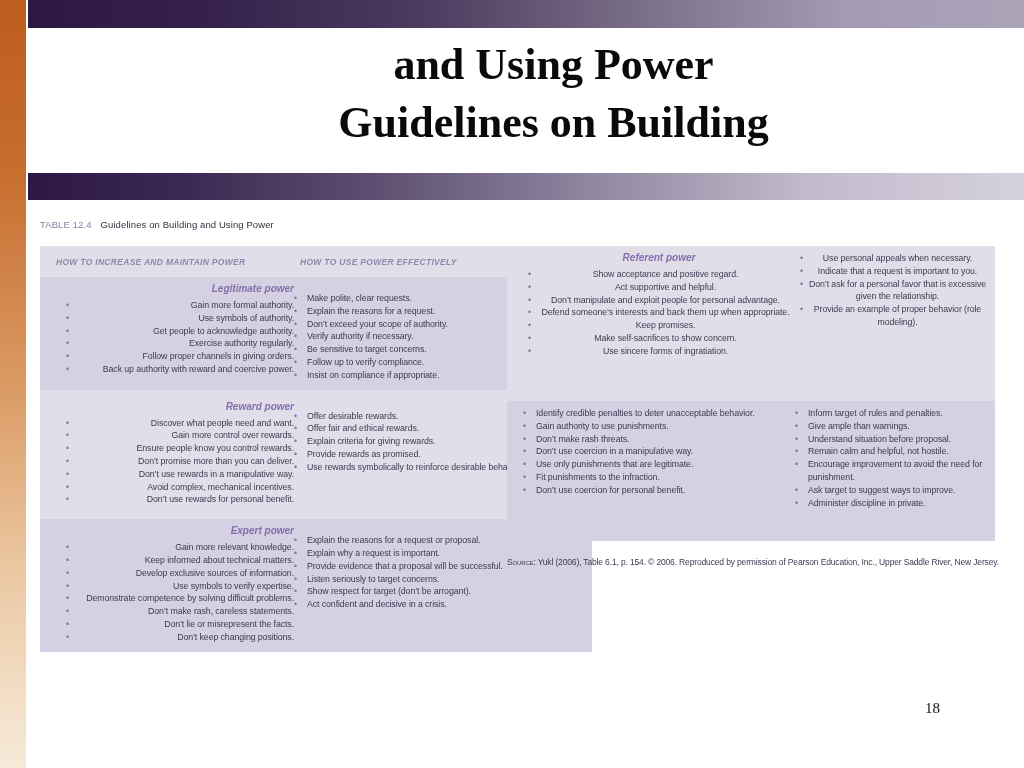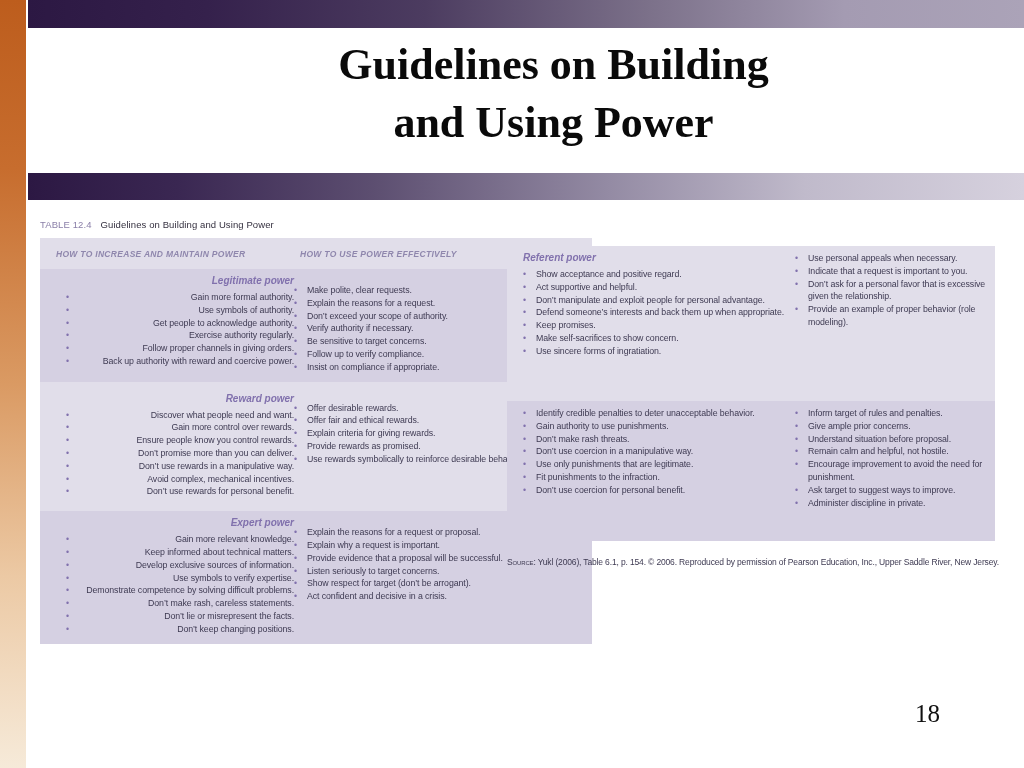--- a/index.html
+++ b/index.html
@@ -31,39 +31,39 @@
   }
   
   .table-caption {
     position:absolute; left:40px; top:219px;
     font-size:9.5px; font-weight:normal; letter-spacing:0.1px;
   }
   .tbl-label { color:#8a7fa8; margin-right:9px; }
   .tbl-title { color:#34303f; }
   
   .panel { position:absolute; background:#e1deea; }
-  .left-panel  { left:40px;  top:238px; width:552px; }
+  .left-panel  { left:40px;  top:246px; width:552px; }
   .right-panel { left:507px; top:246px; width:488px; }
   .col-headers { display:flex; height:31px; align-items:center; padding-left:16px; }
   .col-h {
     font-size:8.5px; font-style:italic; font-weight:bold;
     color:#8f87ad; letter-spacing:0.3px;
   }
   .col-h1 { width:244px; }
   .col-h2 { flex:1; }
   
   .section { display:flex; padding:6px 6px 8px 16px; }
   .sec-dark  { background:#d5d0e2; }
   .sec-light { background:transparent; }
   .gap-above { margin-top:5px; }
   .lp .col1 { width:238px; flex-shrink:0;text-align:right; }
   .lp .col2 { flex:1; padding-top:9px; }
   .rp .col1 { width:272px; flex-shrink:0; }
   .rp .col2 { flex:1; padding-top:0; padding-right:2px; }
-  .sec-referent { min-height:150px; box-sizing:border-box; }
+  .sec-referent { min-height:150px; box-sizing:border-box;text-align:center; }
   .sec-coercive { min-height:140px; box-sizing:border-box; }
   .sec-title {
     font-size:10px; font-style:italic; font-weight:bold;
     color:#8171ad; margin-bottom:4px; line-height:12px;
   }
   ul.blist { list-style:none; margin:0; padding:0; }
   ul.blist li {
     display:flex; font-size:8.8px; line-height:12.8px;
     color:#3e3a52; letter-spacing:-0.1px;
   }
@@ -71,34 +71,34 @@
   .blt-text { flex:1; }
   
   .source {
     position:absolute; left:507px; top:557px; width:500px;
     font-size:8.5px; color:#3e3a52; letter-spacing:-0.15px; white-space:nowrap;
   }
   .sc { font-variant:small-caps;margin-top:30px; }
   
   .page-number {
     position:absolute; right:84px; top:700px;
-    font-family:"Liberation Serif", serif; font-size:25px; color:#111111;
+    font-family:"Liberation Serif", serif; font-size:15px; color:#111111;
   }
 </style>
 </head>
 <body>
 
 <div class="slide">
 
   <div class="orange-strip"></div>
   <div class="bar top-bar"></div>
 
   <div class="slide-title">
+    <div>and Using Power</div>
     <div>Guidelines on Building</div>
-    <div>and Using Power</div>
   </div>
 
   <div class="bar mid-bar"></div>
 
   <div class="table-caption">
     <span class="tbl-label">TABLE 12.4</span><span class="tbl-title">Guidelines on Building and Using Power</span>
   </div>
 
   <div class="panel left-panel lp">
     <div class="col-headers">
@@ -390,21 +390,21 @@
           </ul>
       </div>
       <div class="col2">
         <ul class="blist">
             <li>
               <span class="blt">•</span>
               <span class="blt-text">Inform target of rules and penalties.</span>
             </li>
             <li>
               <span class="blt">•</span>
-              <span class="blt-text">Give ample prior concerns.</span>
+              <span class="blt-text">Give ample than warnings.</span>
             </li>
             <li>
               <span class="blt">•</span>
               <span class="blt-text">Understand situation before proposal.</span>
             </li>
             <li>
               <span class="blt">•</span>
               <span class="blt-text">Remain calm and helpful, not hostile.</span>
             </li>
             <li>

